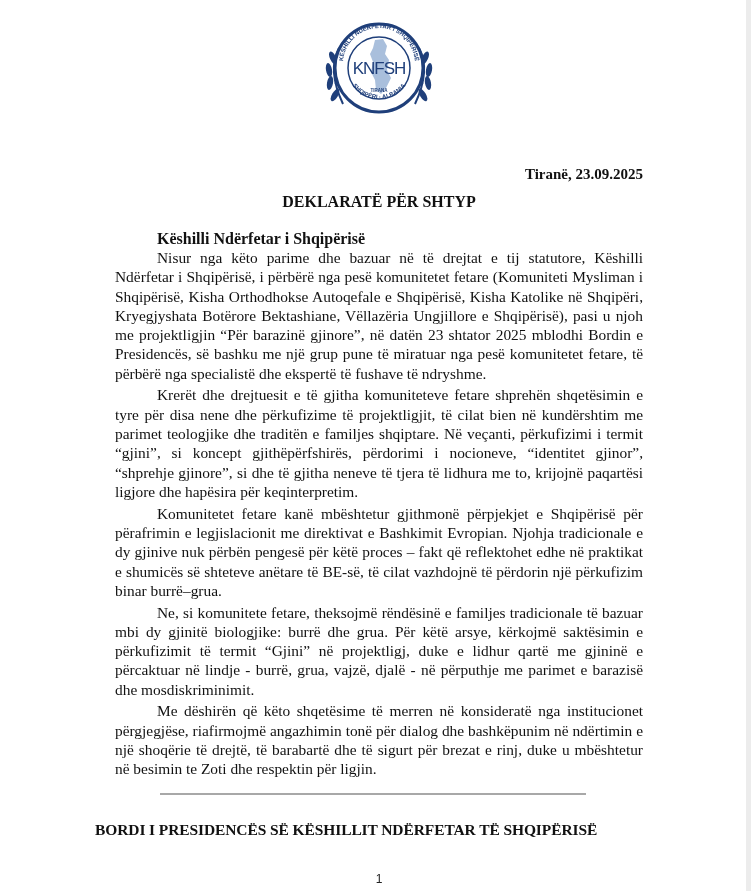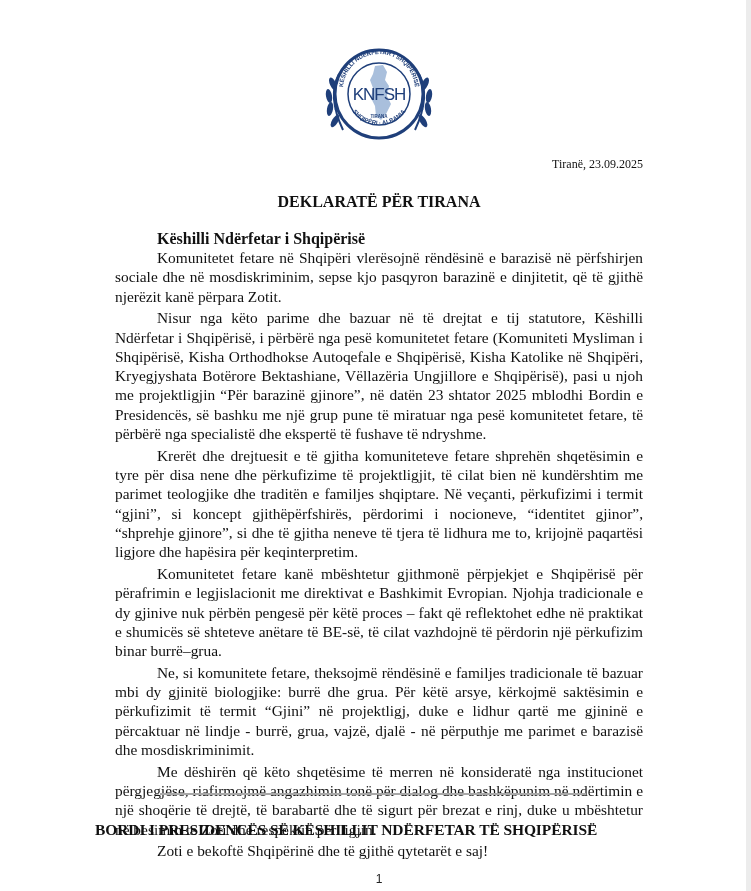--- a/index.html
+++ b/index.html
@@ -10,25 +10,25 @@
     color: #111111;
   }
   .scroll-strip {
     position: absolute; top: 0; right: 0; width: 5px; height: 891px;
     background: #ececec;
   }
   .page {
     position: absolute; left: 115px; top: 0; width: 528px;
   }
   .logo {
-    position: absolute; left: 198px; top: 34px; width: 132px; height: 110px;
+    position: absolute; left: 198px; top: 8px; width: 132px; height: 110px;
   }
   .date {
-    position: absolute; right: 0; top: 157px;
-    font-weight: normal; font-size: 12px;
+    position: absolute; right: 0; top: 166px;
+    font-weight: bold; font-size: 15px;
   }
   .title {
     position: absolute; left: 0; width: 528px; top: 193px; text-align: center;
     font-weight: bold; font-size: 16px;
   }
   .addressee {
     position: absolute; left: 42px; top: 230px;
     font-weight: bold; font-size: 16px;
   }
   .body {
@@ -94,32 +94,30 @@
         <textPath href="#ringTop" startOffset="50%" text-anchor="middle">KËSHILLI NDËRFETAR I SHQIPËRISË</textPath>
       </text>
       <text font-family="Liberation Sans, sans-serif" font-size="6" font-weight="bold" fill="#1f3f7a">
         <textPath href="#ringBot" startOffset="50%" text-anchor="middle">SHQIPËRI · ALBANIA</textPath>
       </text>
     </svg>
   </div>
 
   <div class="date">Tiranë, 23.09.2025</div>
 
-  <div class="title">DEKLARATË PËR TIRANA</div>
+  <div class="title">DEKLARATË PËR SHTYP</div>
 
   <div class="addressee">Këshilli Ndërfetar i Shqipërisë</div>
 
   <div class="body">
-    <p>Komunitetet fetare në Shqipëri vlerësojnë rëndësinë e barazisë në përfshirjen sociale dhe në mosdiskriminim, sepse kjo pasqyron barazinë e dinjitetit, që të gjithë njerëzit kanë përpara Zotit.</p>
     <p>Nisur nga këto parime dhe bazuar në të drejtat e tij statutore, Këshilli Ndërfetar i Shqipërisë, i përbërë nga pesë komunitetet fetare (Komuniteti Mysliman i Shqipërisë, Kisha Orthodhokse Autoqefale e Shqipërisë, Kisha Katolike në Shqipëri, Kryegjyshata Botërore Bektashiane, Vëllazëria Ungjillore e Shqipërisë), pasi u njoh me projektligjin “Për barazinë gjinore”, në datën 23 shtator 2025 mblodhi Bordin e Presidencës, së bashku me një grup pune të miratuar nga pesë komunitetet fetare, të përbërë nga specialistë dhe ekspertë të fushave të ndryshme.</p>
     <p>Krerët dhe drejtuesit e të gjitha komuniteteve fetare shprehën shqetësimin e tyre për disa nene dhe përkufizime të projektligjit, të cilat bien në kundërshtim me parimet teologjike dhe traditën e familjes shqiptare. Në veçanti, përkufizimi i termit “gjini”, si koncept gjithëpërfshirës, përdorimi i nocioneve, “identitet gjinor”, “shprehje gjinore”, si dhe të gjitha neneve të tjera të lidhura me to, krijojnë paqartësi ligjore dhe hapësira për keqinterpretim.</p>
     <p>Komunitetet fetare kanë mbështetur gjithmonë përpjekjet e Shqipërisë për përafrimin e legjislacionit me direktivat e Bashkimit Evropian. Njohja tradicionale e dy gjinive nuk përbën pengesë për këtë proces – fakt që reflektohet edhe në praktikat e shumicës së shteteve anëtare të BE-së, të cilat vazhdojnë të përdorin një përkufizim binar burrë–grua.</p>
     <p>Ne, si komunitete fetare, theksojmë rëndësinë e familjes tradicionale të bazuar mbi dy gjinitë biologjike: burrë dhe grua. Për këtë arsye, kërkojmë saktësimin e përkufizimit të termit “Gjini” në projektligj, duke e lidhur qartë me gjininë e përcaktuar në lindje - burrë, grua, vajzë, djalë - në përputhje me parimet e barazisë dhe mosdiskriminimit.</p>
     <p>Me dëshirën që këto shqetësime të merren në konsideratë nga institucionet përgjegjëse, riafirmojmë angazhimin tonë për dialog dhe bashkëpunim në ndërtimin e një shoqërie të drejtë, të barabartë dhe të sigurt për brezat e rinj, duke u mbështetur në besimin te Zoti dhe respektin për ligjin.</p>
-    <p>Zoti e bekoftë Shqipërinë dhe të gjithë qytetarët e saj!</p>
   </div>
 
   <div class="divider"></div>
 
   <div class="signature">BORDI I PRESIDENCËS SË KËSHILLIT NDËRFETAR TË SHQIPËRISË</div>
 
   <div class="page-number">1</div>
 </div>
 
 </body></html>

